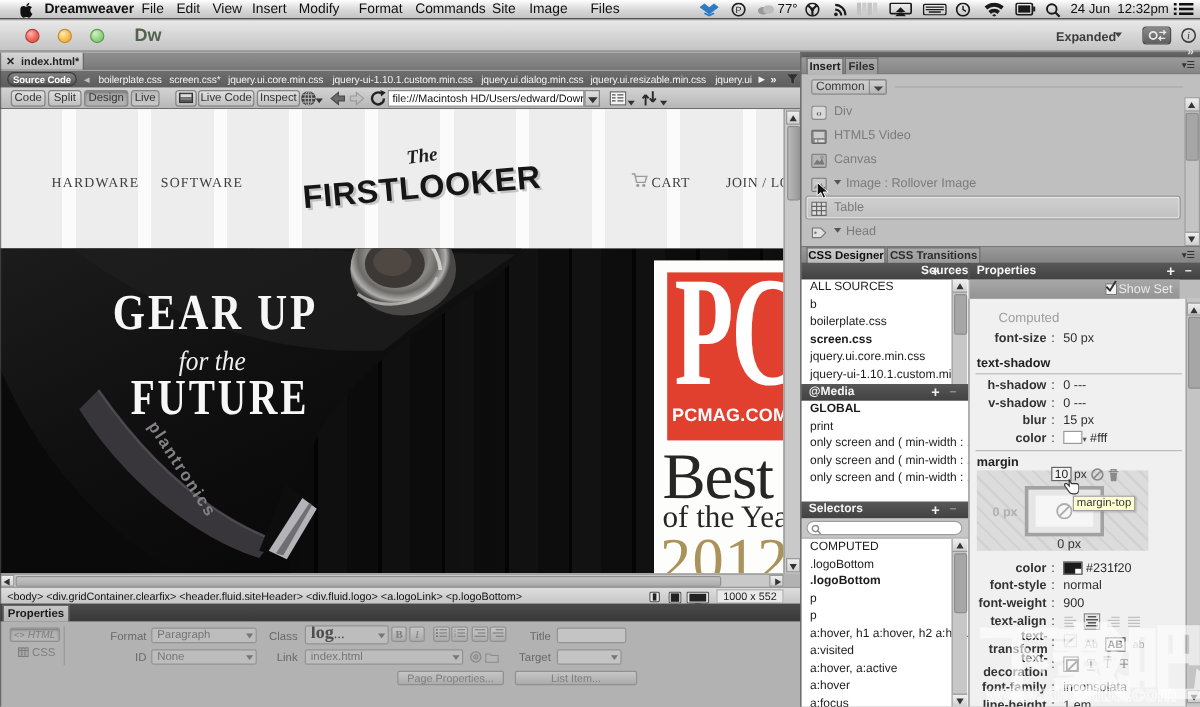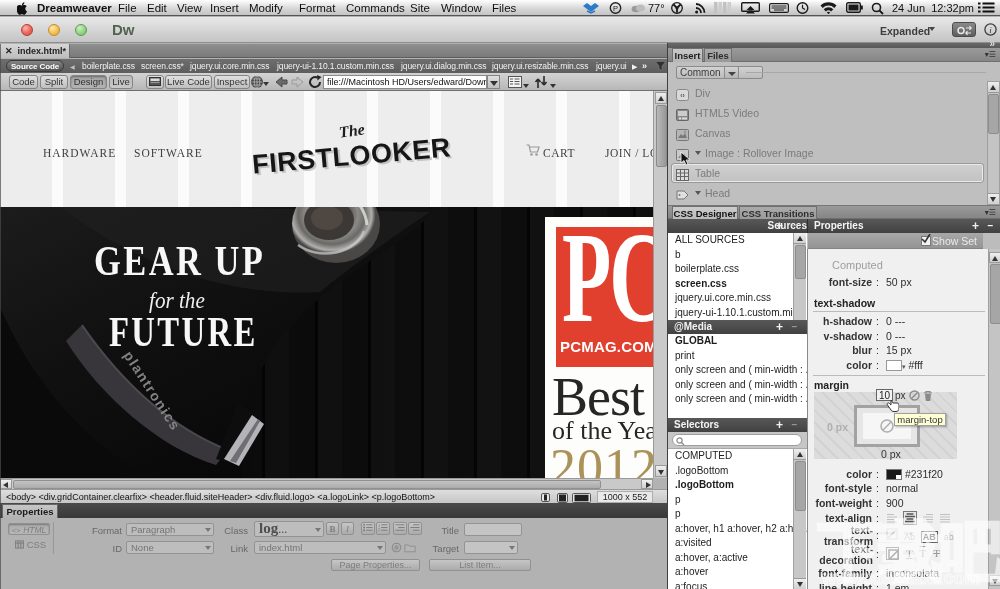--- a/index.html
+++ b/index.html
@@ -70,21 +70,21 @@
     </svg>
   <span class="mi" style="left:37px;font-weight:bold;">Dreamweaver</span>
   <span class="mi" style="left:118px;">File</span>
   <span class="mi" style="left:147px;">Edit</span>
   <span class="mi" style="left:177px;">View</span>
   <span class="mi" style="left:210px;">Insert</span>
   <span class="mi" style="left:249px;">Modify</span>
   <span class="mi" style="left:299px;">Format</span>
   <span class="mi" style="left:346px;">Commands</span>
   <span class="mi" style="left:410px;">Site</span>
-  <span class="mi" style="left:441px;">Window</span>
+  <span class="mi" style="left:441px;">Image</span>
   <span class="mi" style="left:492px;">Files</span>
 
   <svg class="mi" style="left:583px;top:2px;" width="16" height="12" viewBox="0 0 16 12">
       <path d="M4 1 L8 4 L4 7 L0 4 Z M12 1 L16 4 L12 7 L8 4 Z M4 7 L8 10 L12 7 L8 4 Z" fill="#2c7ac8"></path>
       <path d="M4 9 L8 11 L12 9" fill="none" stroke="#2c7ac8" stroke-width="1.5"></path>
     </svg>
   <svg class="mi" style="left:609px;top:2px;" width="13" height="12" viewBox="0 0 13 12">
       <circle cx="6.5" cy="6" r="5.2" fill="none" stroke="#222" stroke-width="1.4"></circle>
       <text x="6.5" y="8.6" font-size="7.5" text-anchor="middle" fill="#222" font-family="Liberation Sans">P</text>
     </svg>
@@ -387,21 +387,21 @@
   <div class="r" id="rtopstrip">
       <span style="position:absolute;right:6px;top:-5px;color:#ddd;font-size:10px;font-weight:bold;">»</span>
     </div>
   <div class="r" id="rtabs">
     <div class="rtab" style="left:4px;width:31px;background:linear-gradient(#c9c9c9,#b5b5b5);border:1px solid #6f6f6f;border-bottom:none;font-weight:bold;color:#1e1e1e;">Insert</div>
     <div class="rtab" style="left:36px;width:28px;background:linear-gradient(#aaa,#999);border:1px solid #6f6f6f;border-bottom:none;color:#2e2e2e;font-weight:bold;">Files</div>
     <span style="position:absolute;right:5px;top:2px;color:#333;font-size:8px;">▾☰</span>
   </div>
 
   <div class="r" style="left:0;top:19px;width:333px;height:143px;background:#bfbfbf;">
-    <div style="position:absolute;left:8px;top:4px;width:87px;height:13px;background:linear-gradient(#d2d2d2,#bcbcbc);border:1px solid #8b8b8b;border-radius:2px;font-size:10px;color:#3c3c3c;line-height:12px;padding-left:3px;">Common</div>
+    <div style="position:absolute;left:8px;top:4px;width:63px;height:13px;background:linear-gradient(#d2d2d2,#bcbcbc);border:1px solid #8b8b8b;border-radius:2px;font-size:10px;color:#3c3c3c;line-height:12px;padding-left:3px;">Common</div>
     <div style="position:absolute;left:56px;top:4px;width:15px;height:13px;background:linear-gradient(#d2d2d2,#b5b5b5);border:1px solid #8b8b8b;border-radius:0 2px 2px 0;">
         <span style="position:absolute;left:3px;top:5px;width:0;height:0;border-left:4px solid transparent;border-right:4px solid transparent;border-top:4px solid #444;"></span>
       </div>
     <div style="position:absolute;left:78px;top:10px;width:240px;height:1px;background:#a8a8a8;"></div>
 
     <div class="irow" style="top:24px;"><svg width="13" height="12" viewBox="0 0 13 12">
           <rect x="0.5" y="0.5" width="12" height="11" rx="2" fill="#d9d9d9" stroke="#8a8a8a"></rect>
           <text x="6.5" y="8.5" font-size="7" text-anchor="middle" fill="#555" font-weight="bold">‹›</text>
         </svg><span>Div</span></div>
     <div class="irow" style="top:44px;"><svg width="13" height="12" viewBox="0 0 13 12">

